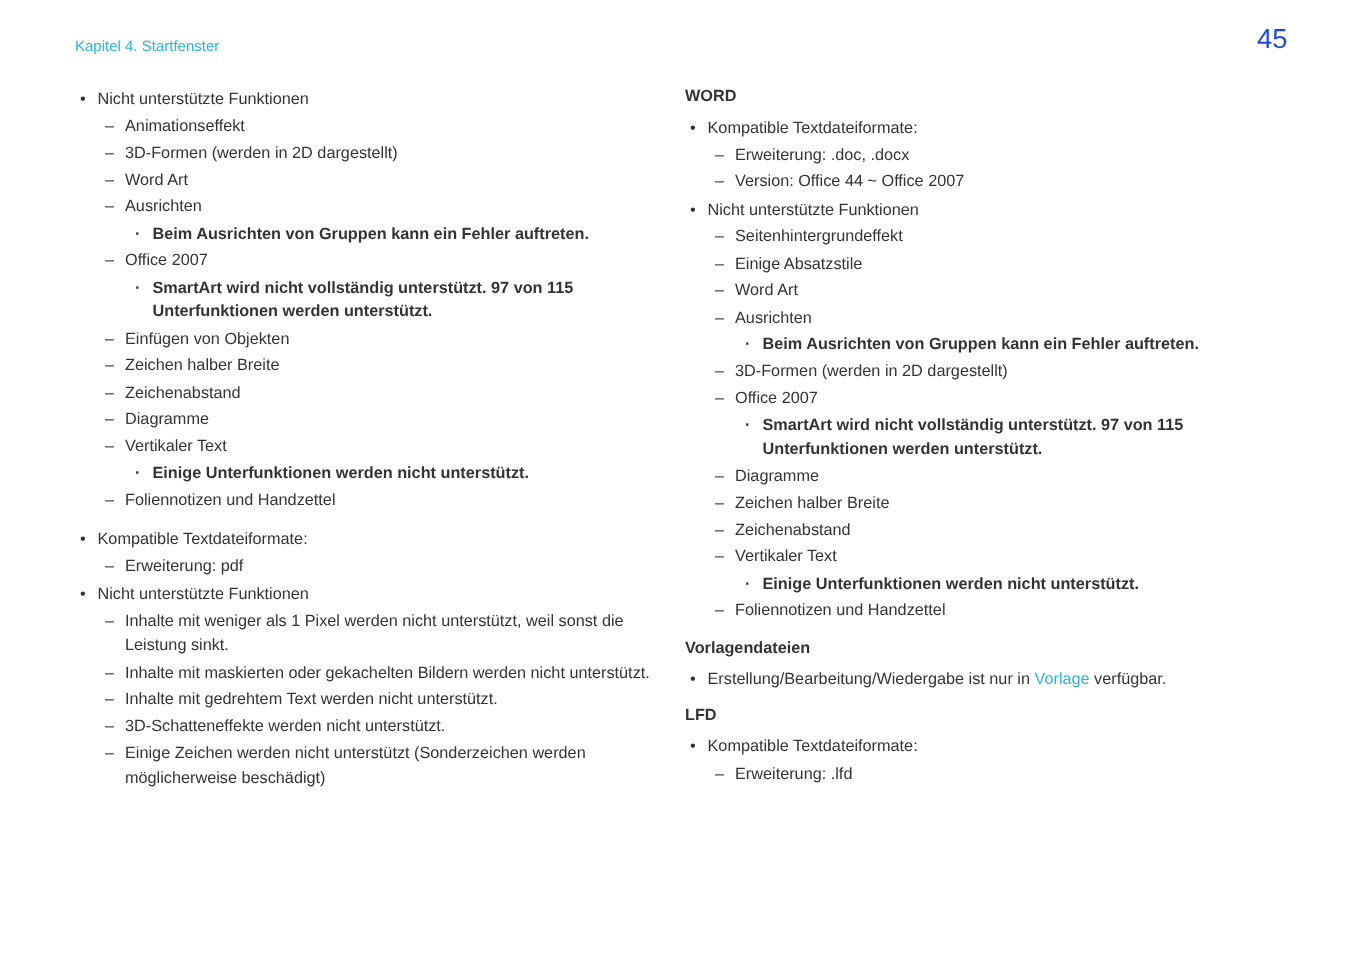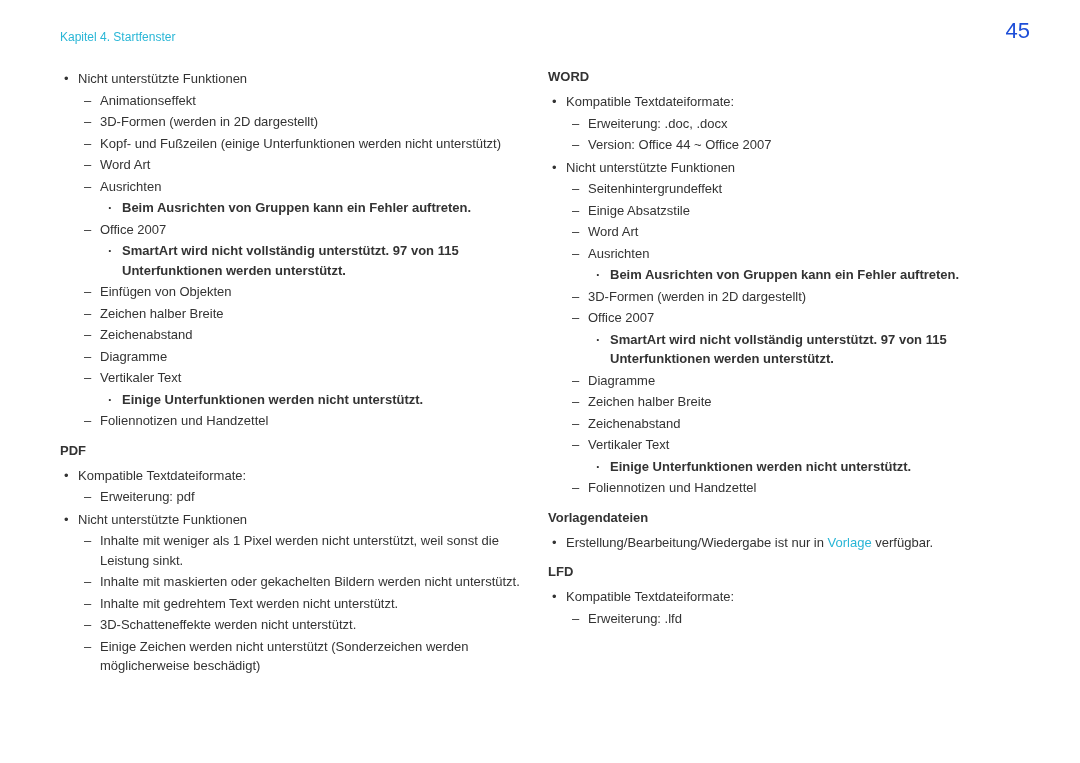--- a/index.html
+++ b/index.html
@@ -154,21 +154,20 @@
 
     <div class="col-left">
 
       <div class="section-block">
         <ul class="main-list">
           <li>
             <span>Nicht unterstützte Funktionen</span>
             <ul class="sub-list">
               <li><span>Animationseffekt</span></li>
               <li><span>3D-Formen (werden in 2D dargestellt)</span></li>
-              <li><span>Kopf- und Fußzeilen (einige Unterfunktionen werden nicht unterstützt)</span></li>
               <li><span>Word Art</span></li>
               <li>
                 <span>Ausrichten</span>
                 <ul class="sub-sub-list">
                   <li><span>Beim Ausrichten von Gruppen kann ein Fehler auftreten.</span></li>
                 </ul>
               </li>
               <li>
                 <span>Office 2007</span>
                 <ul class="sub-sub-list">
@@ -185,21 +184,20 @@
                   <li><span>Einige Unterfunktionen werden nicht unterstützt.</span></li>
                 </ul>
               </li>
               <li><span>Foliennotizen und Handzettel</span></li>
             </ul>
           </li>
         </ul>
       </div>
 
       <div class="section-block">
-        <div class="section-heading">PDF</div>
         <ul class="main-list">
           <li>
             <span>Kompatible Textdateiformate:</span>
             <ul class="sub-list">
               <li><span>Erweiterung: pdf</span></li>
             </ul>
           </li>
           <li>
             <span>Nicht unterstützte Funktionen</span>
             <ul class="sub-list">

